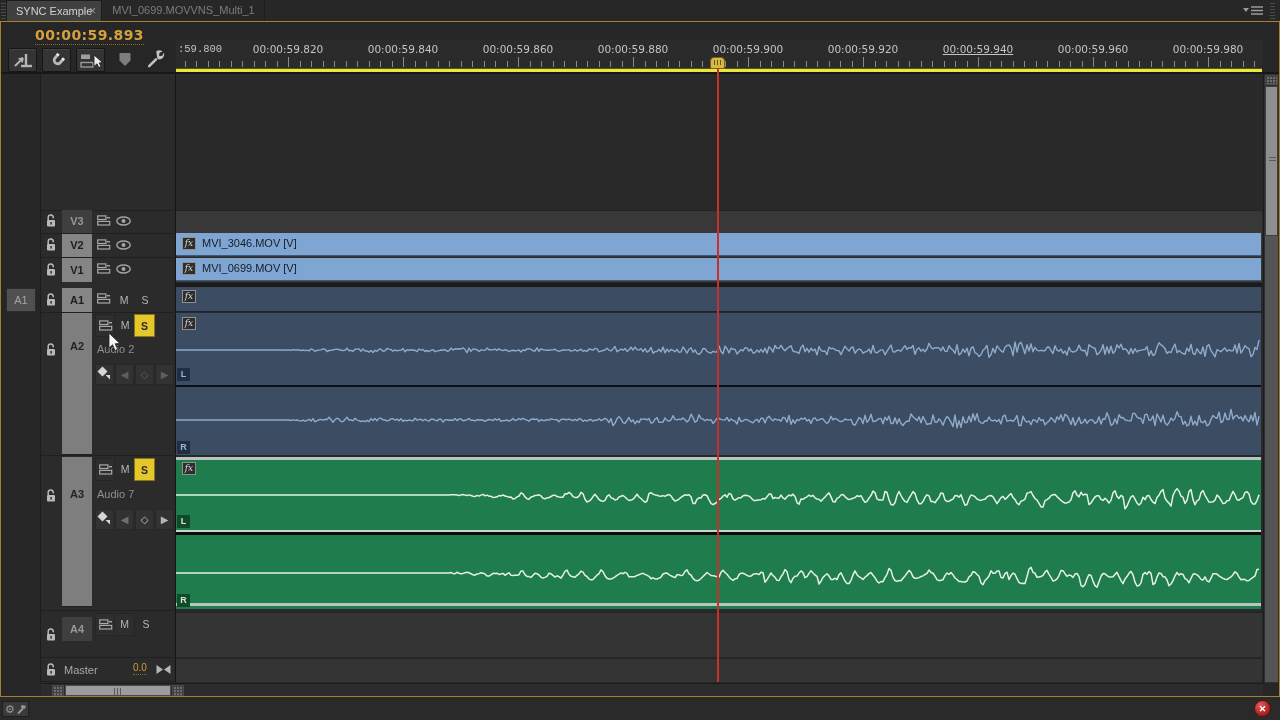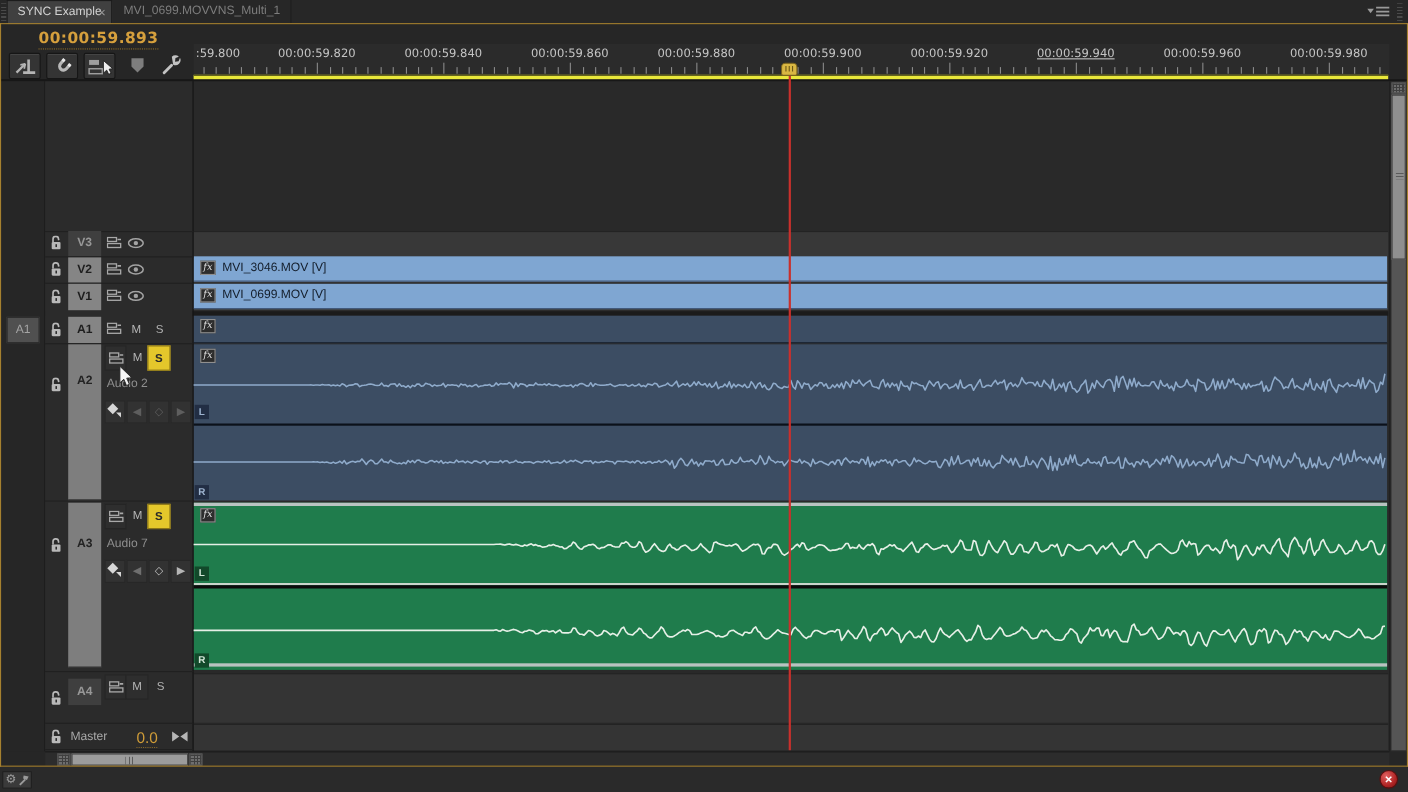--- a/index.html
+++ b/index.html
@@ -113,21 +113,21 @@
     </svg>
   </span>
 <span class="abs" style="left:146px;top:49px">
     <svg width="20" height="20" viewBox="0 0 20 20">
       <path d="M3.2 17.2 L10 10.4" stroke="#c2c2c2" stroke-width="2.6" stroke-linecap="round"></path>
       <path d="M10.2 2.6 a4.6 4.6 0 0 1 6.4 0 l-3.1 1.2 -0.4 3.3 3.3-0.4 1.2-3.1 a4.6 4.6 0 0 1 -6.2 6.2 z" fill="#c2c2c2"></path>
     </svg>
   </span>
 
 <div id="ruler">
-    <span class="rlabel" style="left: 2px;">:59.800</span>
+    <span class="rlabel" style="left: 2px; font-family: Liberation Mono, monospace;">:59.800</span>
     <span class="rlabel" style="left: 112px; transform: translateX(-50%);">00:00:59.820</span>
     <span class="rlabel" style="left: 227px; transform: translateX(-50%);">00:00:59.840</span>
     <span class="rlabel" style="left: 342px; transform: translateX(-50%);">00:00:59.860</span>
     <span class="rlabel" style="left: 457px; transform: translateX(-50%);">00:00:59.880</span>
     <span class="rlabel" style="left: 572px; transform: translateX(-50%);">00:00:59.900</span>
     <span class="rlabel" style="left: 687px; transform: translateX(-50%);">00:00:59.920</span>
     <span class="rlabel" style="left: 802px; transform: translateX(-50%); text-decoration: underline;">00:00:59.940</span>
     <span class="rlabel" style="left: 917px; transform: translateX(-50%);">00:00:59.960</span>
     <span class="rlabel" style="left: 1032px; transform: translateX(-50%);">00:00:59.980</span>
     <i class="tick" style="left: 9px; top: 21px; height: 6px;"></i>
@@ -440,21 +440,21 @@
 <div class="rowline" style="top:657px"></div>
 
 <span class="abs" style="left:45px;top:663px">
     <svg width="12" height="14" viewBox="0 0 12 14">
       <path d="M3.2 6 V3.6 A2.5 2.5 0 0 1 8.2 3.3 L8.4 4.4" fill="none" stroke="#b9b9b9" stroke-width="1.5"></path>
       <rect x="2" y="6" width="8" height="6.6" rx="1" fill="#b9b9b9"></rect>
       <rect x="5.4" y="8" width="1.4" height="2.6" fill="#2b2b2b"></rect>
     </svg>
   </span>
 <div class="abs" style="left:64px;top:664px;font-size:11px;color:#a8a8a8">Master</div>
-<div class="abs" style="left:124px;top:662px;font-size:14px;color:#cf9c38;border-bottom:1px dotted #86682a;padding-bottom:1px">0.0</div>
+<div class="abs" style="left:133px;top:662px;font-size:10px;color:#cf9c38;border-bottom:1px dotted #86682a;padding-bottom:1px">0.0</div>
 <span class="abs" style="left:155px;top:664px">
     <svg width="17" height="11" viewBox="0 0 17 11">
       <polygon points="1.5,1 8,5.5 1.5,10" fill="#b5b5b5"></polygon>
       <polygon points="15.5,1 9,5.5 15.5,10" fill="#b5b5b5"></polygon>
     </svg>
   </span>
 <div class="rowline" style="top:681px"></div>
 
 <div id="playhead-head">
     <i style="left:3px"></i>

